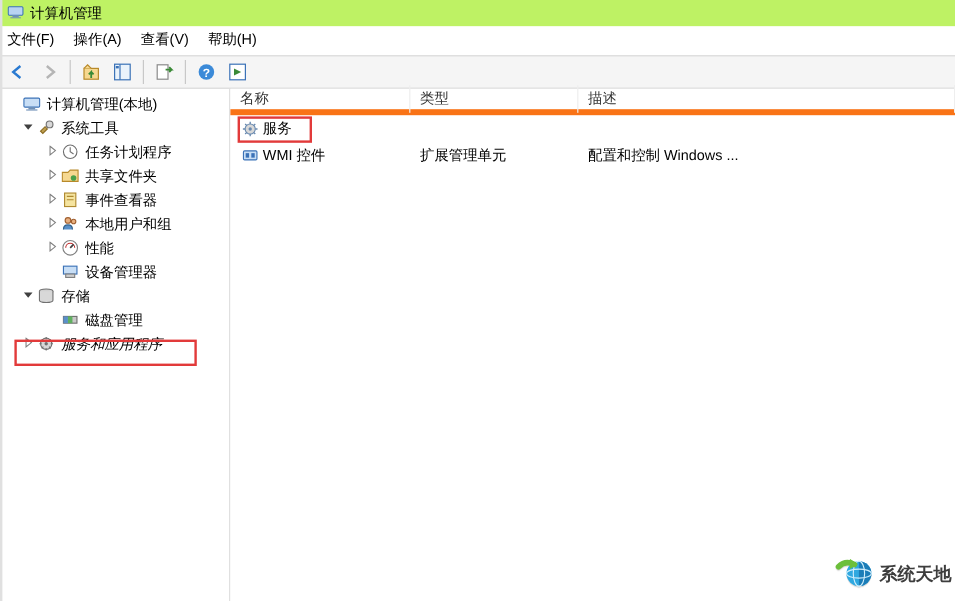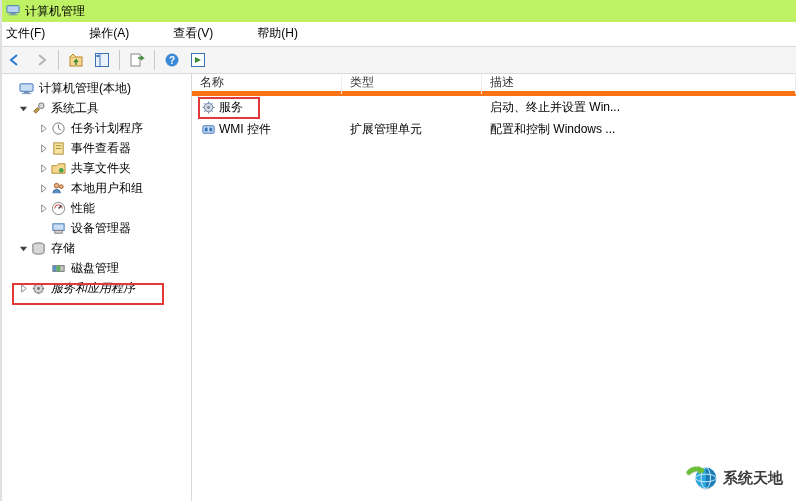--- a/index.html
+++ b/index.html
@@ -21,21 +21,20 @@
   }
   .titlebar .icon { margin-right: 5px; }
   .menubar {
     display: flex;
     align-items: center;
     padding: 2px 8px 4px 6px;
     height: 24px;
     background: #fff;
     font-size: 12px;
     color: #000;
-    gap: 28px;
   }
   .menubar .menu-item { margin-right: 16px; cursor: default; }
   .toolbar {
     display: flex;
     align-items: center;
     padding: 2px 4px;
     height: 28px;
     border-top: 1px solid #d9d9d9;
     border-bottom: 1px solid #d9d9d9;
     background: #f5f5f5;
@@ -53,21 +52,20 @@
     height: calc(501px - 22px - 24px - 28px);
   }
   .tree-pane {
     width: 192px;
     border-right: 1px solid #d9d9d9;
     padding: 4px 2px;
     overflow: hidden;
   }
   .tree-node {
     display: flex;
-    align-items: center;
     height: 20px;
     padding: 0;
     white-space: nowrap;
   }
   .tree-node .expander {
     width: 14px; height: 14px;
     display: flex; align-items: center; justify-content: center;
     font-size: 10px; color: #5a5a5a;
     cursor: default;
   }
@@ -105,21 +103,21 @@
     height: 22px;
   }
   .list-row .cell { padding: 2px 8px; overflow: hidden; white-space: nowrap; text-overflow: ellipsis; }
   .col-name { width: 150px; display:flex; align-items:center; }
   .col-type { width: 140px; }
   .col-desc { flex: 1; }
   .row-icon { width:16px; height:16px; margin-right:3px; display:flex; align-items:center; justify-content:center; }
   
   .watermark {
     position: absolute;
-    right: 13px;
+    right: 3px;
     bottom: 6px;
     display: flex;
     align-items: center;
     gap: 4px;
     font-weight: bold;
     color: #3d3d3d;
     font-size: 15px;
     text-shadow: 0 1px 0 #fff;
   }
   .watermark svg { filter: drop-shadow(0 1px 0 rgba(0,0,0,0.15)); }
@@ -245,41 +243,41 @@
     </div>
 
     <div class="tree-node indent-2">
       <span class="expander">
         <svg width="9" height="9" viewBox="0 0 10 10">
             <path d="M3 1 L8 5 L3 9 Z" fill="none" stroke="#808080"></path>
           </svg>
       </span>
       <span class="node-icon">
         <svg width="15" height="15" viewBox="0 0 16 16">
+            <path d="M1 5 L6 5 L8 3 L15 3 L15 13 L1 13 Z" fill="#f6d890" stroke="#b88a2a"></path>
+            <circle cx="11" cy="10" r="2.5" fill="#4aa04a"></circle>
+          </svg>
+      </span>
+      <span class="node-label">共享文件夹</span>
+    </div>
+
+    <div class="tree-node indent-2">
+      <span class="expander">
+        <svg width="9" height="9" viewBox="0 0 10 10">
+            <path d="M3 1 L8 5 L3 9 Z" fill="none" stroke="#808080"></path>
+          </svg>
+      </span>
+      <span class="node-icon">
+        <svg width="15" height="15" viewBox="0 0 16 16">
             <rect x="3" y="2" width="10" height="12" fill="#f5e4a0" stroke="#b08a30"></rect>
             <line x1="5" y1="5" x2="11" y2="5" stroke="#b08a30"></line>
             <line x1="5" y1="8" x2="11" y2="8" stroke="#b08a30"></line>
           </svg>
       </span>
       <span class="node-label">事件查看器</span>
-    </div>
-
-    <div class="tree-node indent-2">
-      <span class="expander">
-        <svg width="9" height="9" viewBox="0 0 10 10">
-            <path d="M3 1 L8 5 L3 9 Z" fill="none" stroke="#808080"></path>
-          </svg>
-      </span>
-      <span class="node-icon">
-        <svg width="15" height="15" viewBox="0 0 16 16">
-            <path d="M1 5 L6 5 L8 3 L15 3 L15 13 L1 13 Z" fill="#f6d890" stroke="#b88a2a"></path>
-            <circle cx="11" cy="10" r="2.5" fill="#4aa04a"></circle>
-          </svg>
-      </span>
-      <span class="node-label">共享文件夹</span>
     </div>
 
     <div class="tree-node indent-2">
       <span class="expander">
         <svg width="9" height="9" viewBox="0 0 10 10">
             <path d="M3 1 L8 5 L3 9 Z" fill="none" stroke="#808080"></path>
           </svg>
       </span>
       <span class="node-icon">
         <svg width="15" height="15" viewBox="0 0 16 16">
@@ -377,21 +375,20 @@
         <span class="row-icon">
           <svg width="15" height="15" viewBox="0 0 16 16">
               <circle cx="8" cy="8" r="4.5" fill="#d8d8d8" stroke="#6a8ab0"></circle>
               <circle cx="8" cy="8" r="1.5" fill="#6a8ab0"></circle>
               <path d="M8 1.5 L8 3.5 M8 12.5 L8 14.5 M1.5 8 L3.5 8 M12.5 8 L14.5 8 M3.5 3.5 L5 5 M11 11 L12.5 12.5 M12.5 3.5 L11 5 M5 11 L3.5 12.5" stroke="#6a8ab0" stroke-width="1.2"></path>
             </svg>
         </span>
         <span>服务</span>
       </div>
       <div class="cell col-type"></div>
-      <div class="cell col-desc">启动、终止并设置 Win...</div>
     </div>
 
     <div class="list-row">
       <div class="cell col-name">
         <span class="row-icon">
           <svg width="15" height="15" viewBox="0 0 16 16">
               <rect x="2" y="4" width="12" height="8" rx="1" fill="#c8def5" stroke="#3b72b7"></rect>
               <rect x="4" y="6" width="3" height="4" fill="#3b72b7"></rect>
               <rect x="9" y="6" width="3" height="4" fill="#3b72b7"></rect>
             </svg>

